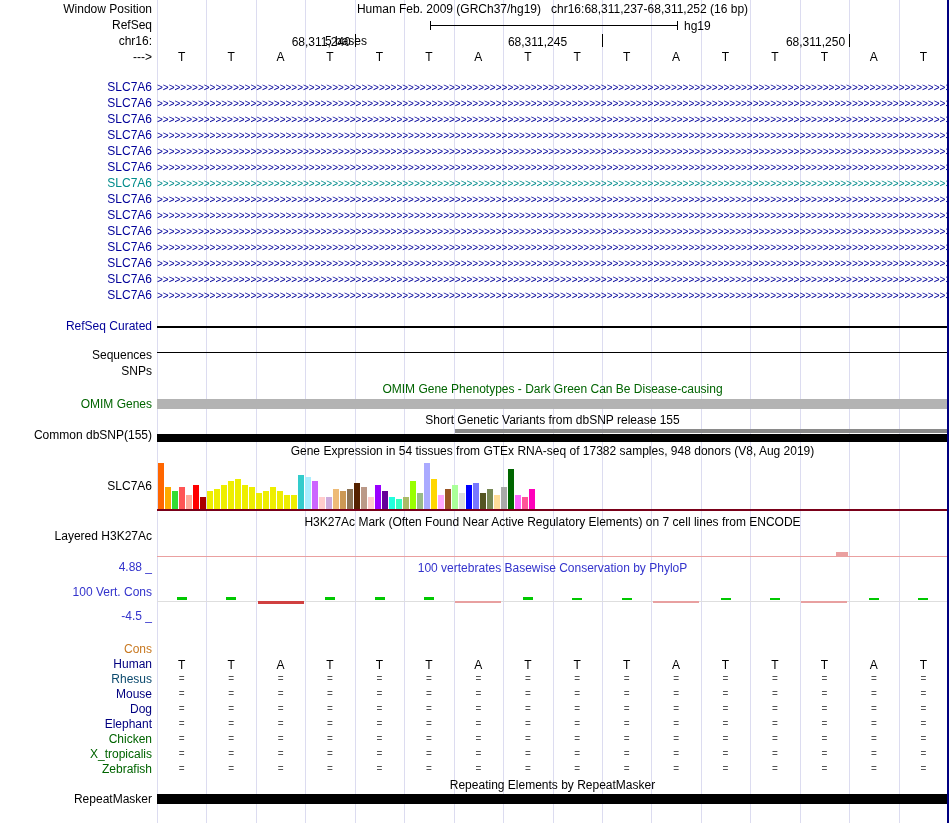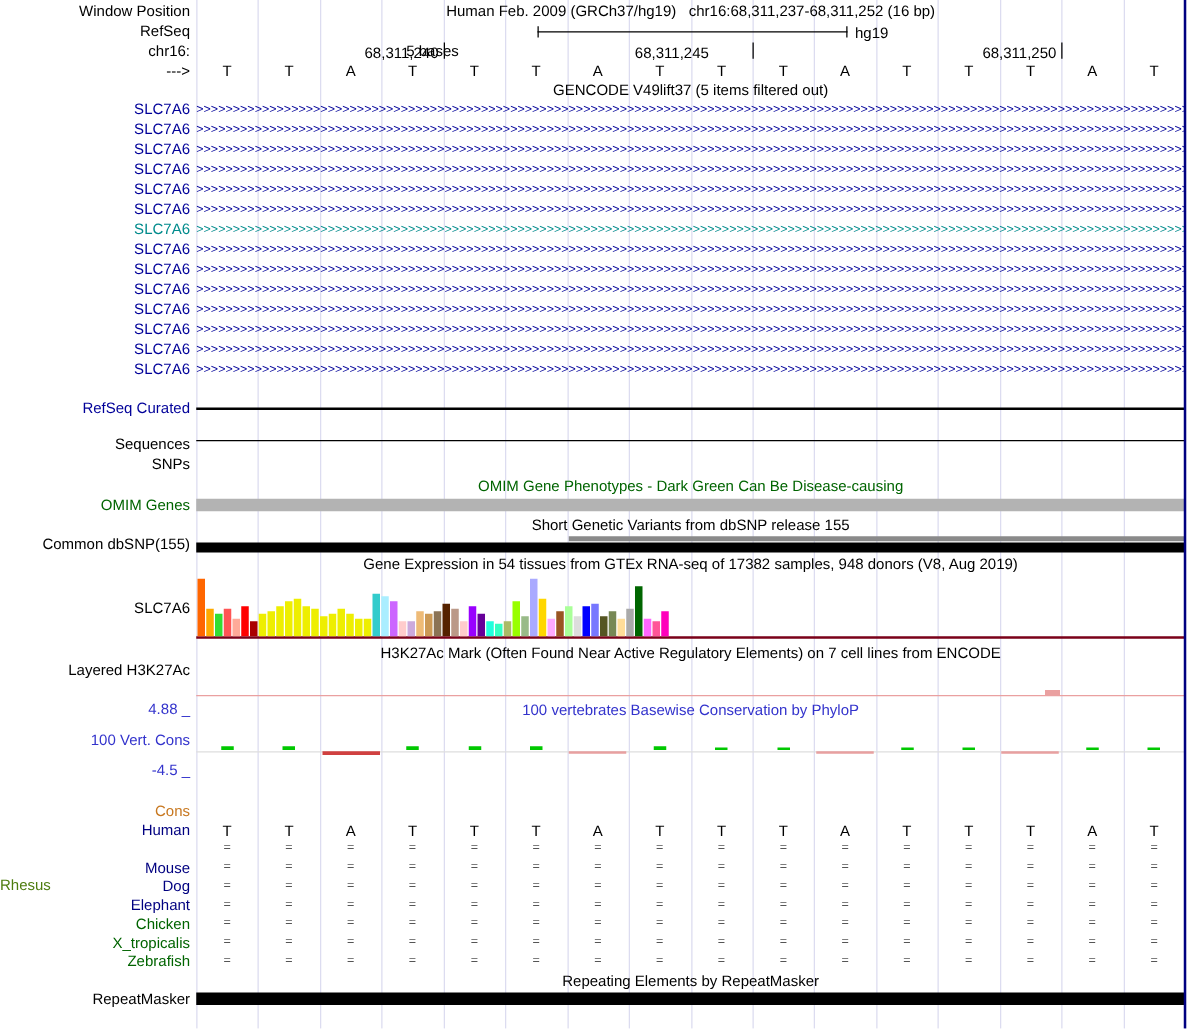--- a/index.html
+++ b/index.html
@@ -25,21 +25,20 @@
   <div class="abs" style="left:325px;top:34px;width:100px;text-align:left;z-index:2">5 bases</div>
   <div class="abs" style="left:430px;top:25px;width:248px;height:1px;background:#000;z-index:2"></div>
   <div class="abs" style="left:430px;top:21px;width:1px;height:9px;background:#000;z-index:2"></div>
   <div class="abs" style="left:677px;top:21px;width:1px;height:9px;background:#000;z-index:2"></div>
   <div class="abs" style="left:684px;top:19px;z-index:2">hg19</div>
 
   <div class="lbl" style="top:35px">chr16:</div>
 
   <div class="lbl" style="top:51px">---&gt;</div>
 
-  <div class="title" style="top:66px">GENCODE V49lift37 (5 items filtered out)</div>
 
   <div class="lbl" style="top:320px;color:#000099">RefSeq Curated</div>
   <div class="abs" style="left:157px;top:326px;width:791px;height:2px;background:#000;z-index:2"></div>
 
   <div class="lbl" style="top:349px">Sequences</div>
   <div class="abs" style="left:157px;top:352px;width:791px;height:1px;background:#000;z-index:2"></div>
 
   <div class="lbl" style="top:365px">SNPs</div>
 
   <div class="title" style="top:383px;color:#006400">OMIM Gene Phenotypes - Dark Green Can Be Disease-causing</div>
@@ -220,21 +219,21 @@
     <div style="position: absolute; left: 478.3px; top: 658px; transform: translateX(-50%); z-index: 2;">A</div>
     <div style="position: absolute; left: 527.8px; top: 658px; transform: translateX(-50%); z-index: 2;">T</div>
     <div style="position: absolute; left: 577.2px; top: 658px; transform: translateX(-50%); z-index: 2;">T</div>
     <div style="position: absolute; left: 626.7px; top: 658px; transform: translateX(-50%); z-index: 2;">T</div>
     <div style="position: absolute; left: 676.1px; top: 658px; transform: translateX(-50%); z-index: 2;">A</div>
     <div style="position: absolute; left: 725.5px; top: 658px; transform: translateX(-50%); z-index: 2;">T</div>
     <div style="position: absolute; left: 775px; top: 658px; transform: translateX(-50%); z-index: 2;">T</div>
     <div style="position: absolute; left: 824.4px; top: 658px; transform: translateX(-50%); z-index: 2;">T</div>
     <div style="position: absolute; left: 873.8px; top: 658px; transform: translateX(-50%); z-index: 2;">A</div>
     <div style="position: absolute; left: 923.3px; top: 658px; transform: translateX(-50%); z-index: 2;">T</div>
-    <div style="position: absolute; left: 0px; top: 673px; width: 152px; text-align: left; height: 13px; line-height: 13px; color: #4d7c0f; z-index: 2; margin-top: 29px;">Rhesus</div>
+    <div style="position: absolute; left: 0px; top: 673px; width: 152px; text-align: right; height: 13px; line-height: 13px; color: #0c4a6e; z-index: 2;">Rhesus</div>
     <div style="position: absolute; left: 181.7px; top: 673px; transform: translateX(-50%); font-size: 10px; color: rgb(85, 85, 85); z-index: 2;">=</div>
     <div style="position: absolute; left: 231.2px; top: 673px; transform: translateX(-50%); font-size: 10px; color: rgb(85, 85, 85); z-index: 2;">=</div>
     <div style="position: absolute; left: 280.6px; top: 673px; transform: translateX(-50%); font-size: 10px; color: rgb(85, 85, 85); z-index: 2;">=</div>
     <div style="position: absolute; left: 330px; top: 673px; transform: translateX(-50%); font-size: 10px; color: rgb(85, 85, 85); z-index: 2;">=</div>
     <div style="position: absolute; left: 379.5px; top: 673px; transform: translateX(-50%); font-size: 10px; color: rgb(85, 85, 85); z-index: 2;">=</div>
     <div style="position: absolute; left: 428.9px; top: 673px; transform: translateX(-50%); font-size: 10px; color: rgb(85, 85, 85); z-index: 2;">=</div>
     <div style="position: absolute; left: 478.3px; top: 673px; transform: translateX(-50%); font-size: 10px; color: rgb(85, 85, 85); z-index: 2;">=</div>
     <div style="position: absolute; left: 527.8px; top: 673px; transform: translateX(-50%); font-size: 10px; color: rgb(85, 85, 85); z-index: 2;">=</div>
     <div style="position: absolute; left: 577.2px; top: 673px; transform: translateX(-50%); font-size: 10px; color: rgb(85, 85, 85); z-index: 2;">=</div>
     <div style="position: absolute; left: 626.7px; top: 673px; transform: translateX(-50%); font-size: 10px; color: rgb(85, 85, 85); z-index: 2;">=</div>

